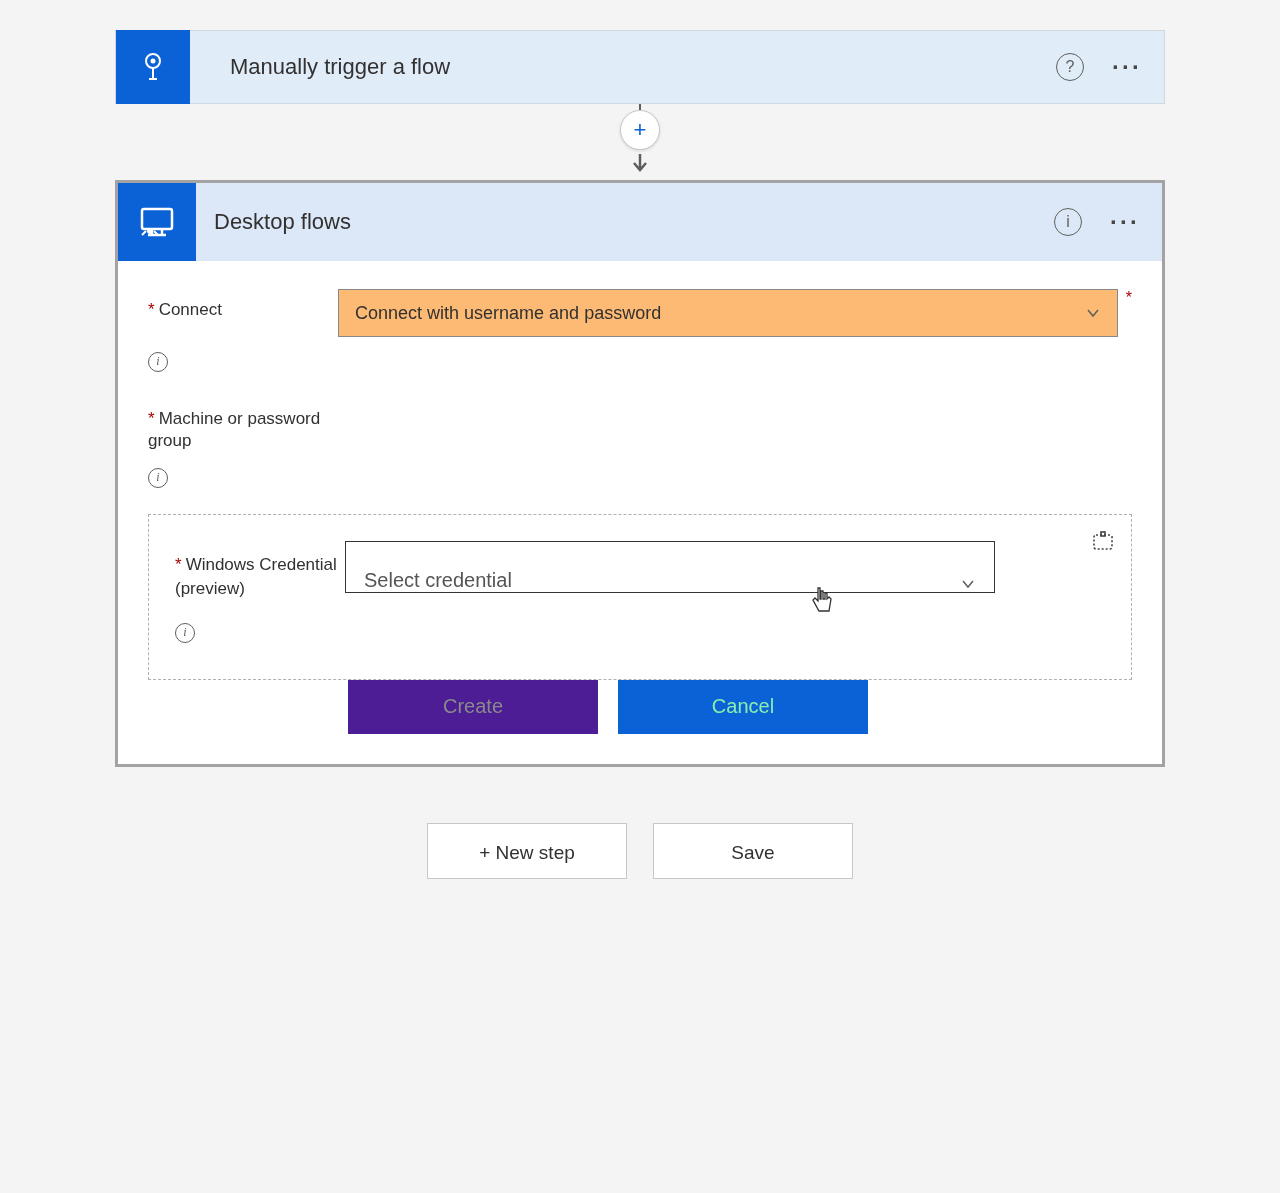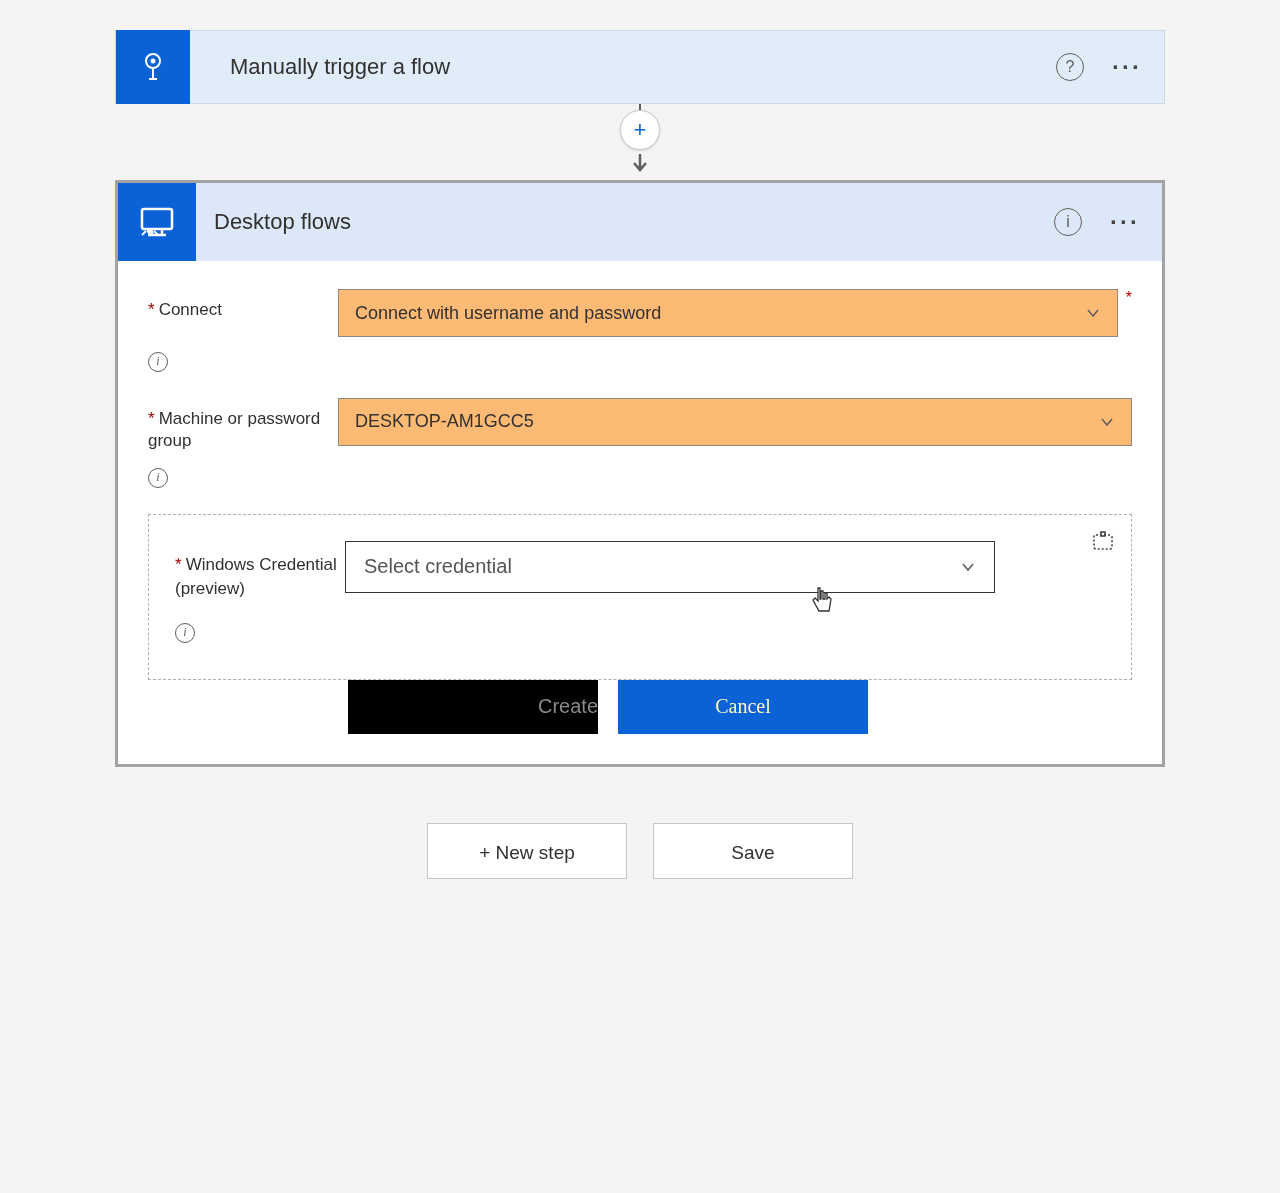--- a/index.html
+++ b/index.html
@@ -201,21 +201,21 @@
       color: #323130;
       padding-top: 12px;
       line-height: 1.4;
     }
     .inner-select {
       flex: 1;
       max-width: 650px;
       height: 52px;
       border: 1.5px solid #333;
       display: flex;
-      align-items: center;
+      align-items: flex-end;
       padding: 0 18px;
       font-size: 20px;
       color: #555;
       background: #fff;
       cursor: pointer;
     }
     .cursor-hand {
       position: absolute;
       left: 660px;
       top: 70px;
@@ -229,29 +229,27 @@
       padding-left: 200px;
     }
     .btn {
       height: 54px;
       font-size: 20px;
       border: none;
       cursor: pointer;
       min-width: 250px;
     }
     .btn-disabled {
-      background: #000000;
+      background: #4c1d95;
       color: #8a8a8a;
       cursor: not-allowed;
-      text-align: right;
     }
     .btn-primary {
       background: #0b61d6;
-      color: #fef9c3;
-      font-family: Liberation Serif, serif;
+      color: #86efac;
     }
     
     .bottom-bar {
       display: flex;
       justify-content: center;
       gap: 26px;
       margin-top: 56px;
     }
     .bottom-btn {
       background: #fff;
@@ -324,26 +322,20 @@
         <span class="trailing-req">*</span>
       </div>
       <div class="info-row">
         <span class="info-icon">i</span>
       </div>
 
       <div class="form-row">
         <div class="form-label">
           <span class="req">*</span><span>Machine or password group</span>
         </div>
-        <div class="select-box">
-          <span>DESKTOP-AM1GCC5</span>
-          <svg class="chevron" width="16" height="16" viewBox="0 0 16 16">
-              <path d="M3 5 L8 11 L13 5" fill="none" stroke="#605e5c" stroke-width="1.5"></path>
-            </svg>
-        </div>
       </div>
       <div class="info-row">
         <span class="info-icon">i</span>
       </div>
 
       <div class="dashed-box">
         <div class="cred-icon">
           <svg width="24" height="24" viewBox="0 0 24 24">
             <rect x="3" y="6" width="18" height="14" rx="2" fill="none" stroke="#444" stroke-width="1.6" stroke-dasharray="2 2"></rect>
             <rect x="10" y="3" width="4" height="4" fill="none" stroke="#444" stroke-width="1.6"></rect>

